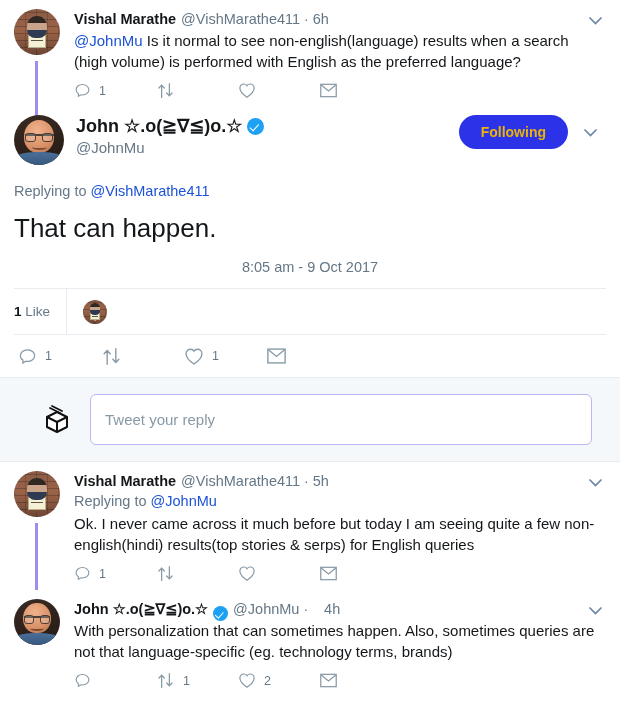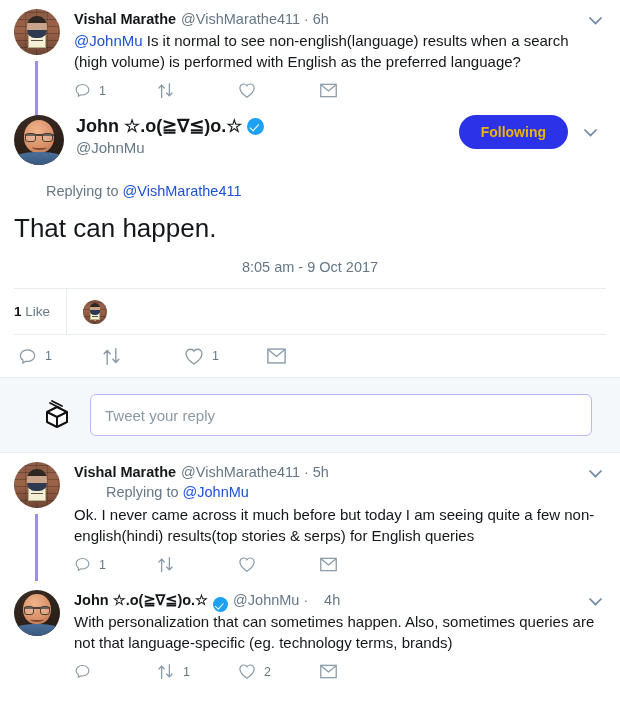--- a/index.html
+++ b/index.html
@@ -174,21 +174,20 @@
     line-height: 21px;
     color: #14171a;
     padding-top: 1px;
     word-wrap: break-word;
   }
   .mention, .link { color: #1b52d8; text-decoration: none; }
   .replying {
     color: #657786;
     font-size: 14.5px;
     line-height: 21px;
-    margin-left: 32px;
   }
 
   
   .actions {
     display: flex;
     align-items: center;
     height: 33px;
     margin-top: 2px;
   }
   .action {
@@ -302,21 +301,21 @@
     align-items: center;
   }
   .composer-avatar {
     width: 34px; height: 34px;
     flex: 0 0 34px;
     position: relative;
   }
   .composer-input {
     flex: 1 1 auto;
     margin-left: 16px;
-    height: 42px;
+    height: 51px;
     background: #fff;
     border: 1px solid #bdb6f0;
     border-radius: 6px;
     padding: 0 14px;
     font-family: "Liberation Sans", sans-serif;
     font-size: 15px;
     color: #14171a;
     outline: none;
   }
   .composer-input::placeholder { color: #8899a6; }

